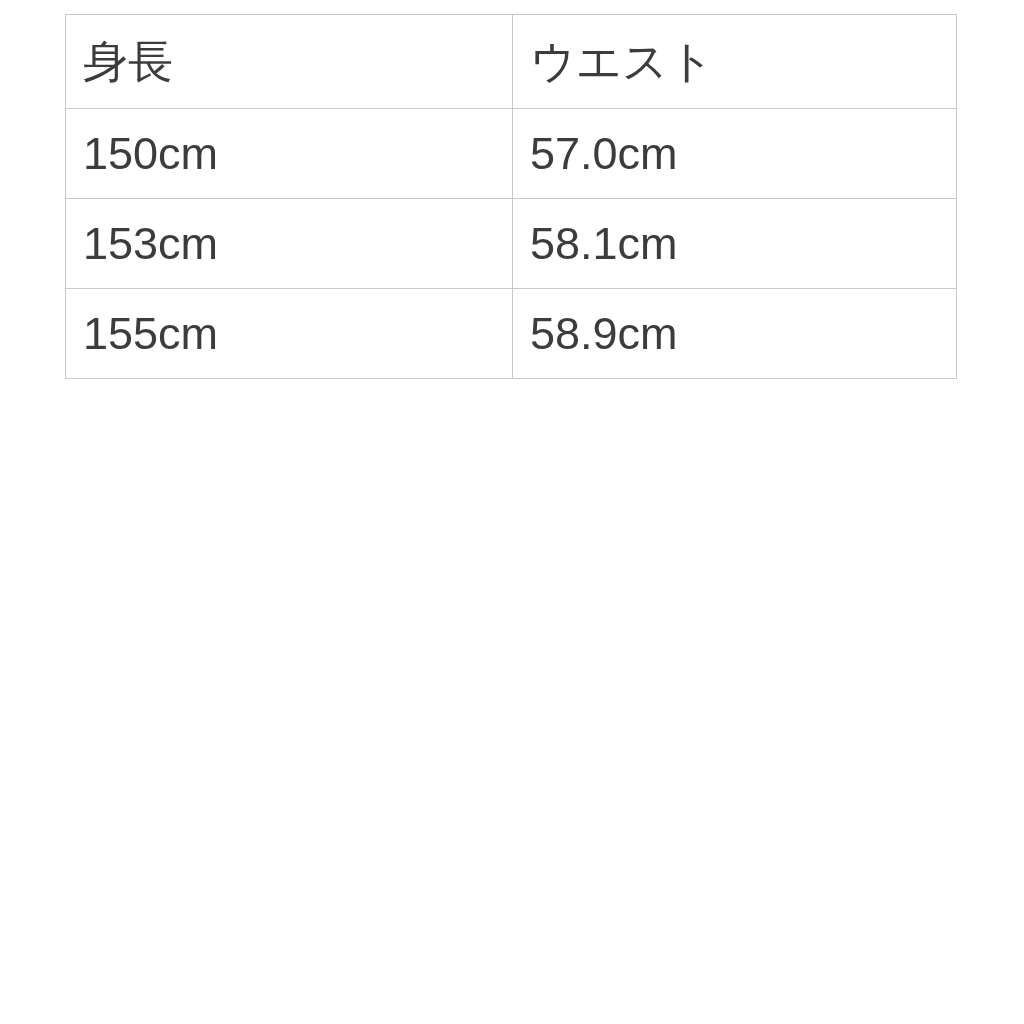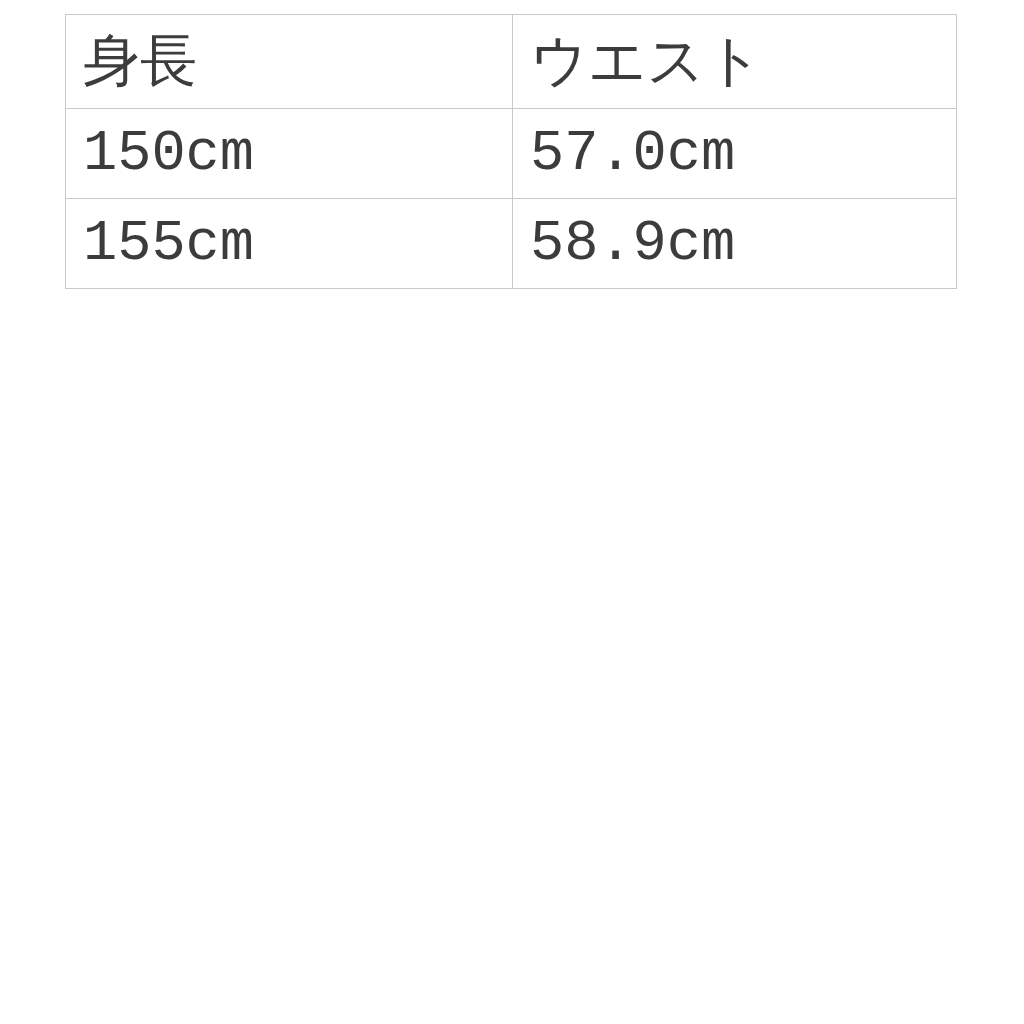--- a/index.html
+++ b/index.html
@@ -25,34 +25,33 @@
     top: 14px;
     width: 891px;
     border-collapse: collapse;
     table-layout: fixed;
   }
   table.size-table th,
   table.size-table td {
     border: 1px solid #c9c9c9;
     background: #ffffff;
     color: #3c3c3c;
-    font-size: 57px;
+    font-size: 45px;
     font-weight: 400;
     text-align: left;
     vertical-align: middle;
     padding: 0 0 0 17px;
     white-space: nowrap;
     overflow: hidden;
   }
   table.size-table thead th {
     height: 93px;
   }
   table.size-table tbody td {
     height: 89px;
-    font-family: Liberation Mono, monospace;
   }
   col.col-height { width: 447px; }
   col.col-waist  { width: 444px; }
 </style>
 </head>
 <body>
 
 <div class="page">
   <table class="size-table">
     <colgroup>
@@ -64,18 +63,22 @@
         <th>身長</th>
         <th>ウエスト</th>
       </tr>
     </thead>
     <tbody>
       <tr>
         <td>150cm</td>
         <td>57.0cm</td>
       </tr>
       <tr>
+        <td>153cm</td>
+        <td>58.1cm</td>
+      </tr>
+      <tr>
         <td>155cm</td>
         <td>58.9cm</td>
       </tr>
     </tbody>
   </table>
 </div>
 
 </body></html>

